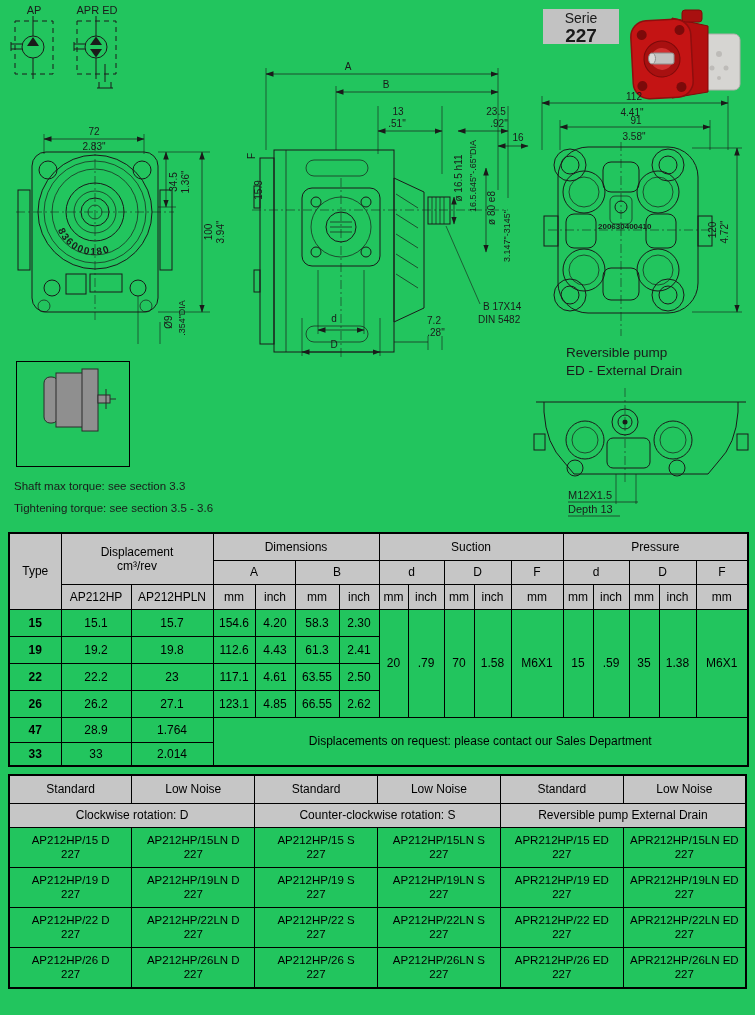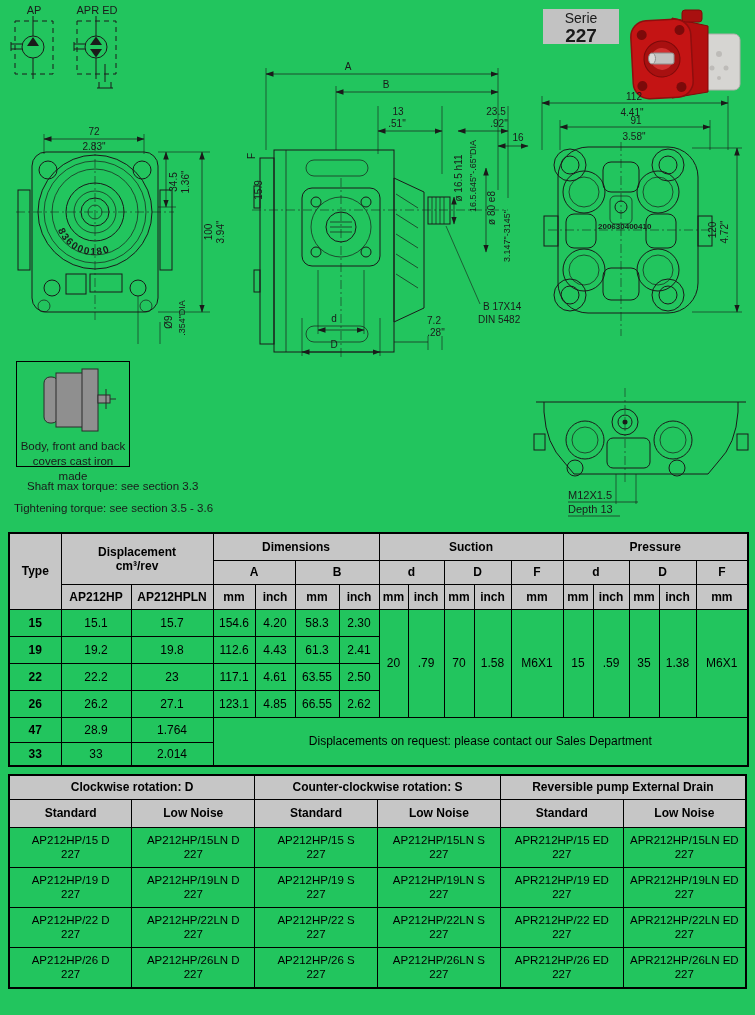--- a/index.html
+++ b/index.html
@@ -28,21 +28,21 @@
 
   #cast-box{left:16px;top:361px;width:114px;height:106px;border:1.5px solid #000;
      box-sizing:border-box;text-align:center;}
   #cast-box .txt{font-size:11.5px;line-height:15px;margin-top:2px;}
   .note-line{font-size:11.5px;}
   #footer-note{left:8px;top:995px;font-size:11px;width:740px;}
 
   table{position:absolute;border-collapse:collapse;table-layout:fixed;
      font-size:12px;color:#000;border:2px solid #000;}
   th,td{border:1px solid #000;text-align:center;vertical-align:middle;padding:0;overflow:hidden;}
-  thead th{background:#c6c6c6;font-weight:700;}
+  thead th{background:#c6c6c6;font-weight:400;}
   #t1{left:8px;top:532px;width:739px;}
   #t2{left:8px;top:774px;width:739px;}
   #t2 td{font-size:11.5px;line-height:14px;height:39px;}
   .btype{font-weight:700;}
   .hsub{font-size:12px;}
 </style>
 </head>
 <body>
 
 <div id="page">
@@ -281,20 +281,24 @@
       <text class="dt" x="104" y="34" text-anchor="middle">91</text>
       <text class="dt" x="102" y="50" text-anchor="middle">3.58"</text>
       <line class="ext" x1="160" y1="58" x2="210" y2="58"></line>
       <line class="ext" x1="160" y1="222" x2="210" y2="222"></line>
       <line class="dim" x1="205" y1="58" x2="205" y2="222"></line>
       <text class="dt" x="184" y="140" text-anchor="middle" transform="rotate(-90 184 140)">120</text>
       <text class="dt" x="196" y="142" text-anchor="middle" transform="rotate(-90 196 142)">4.72"</text>
     </g>
   </svg>
 
+  <div id="rev-title" class="abs">
+    <div>Reversible pump</div>
+    <div>ED - External Drain</div>
+  </div>
 
   <svg class="abs" style="left:532px;top:382px" width="220" height="135" viewBox="0 0 220 135">
     <g>
       <line class="s1" x1="4" y1="20" x2="214" y2="20"></line>
       <path class="s1" d="M12,20 L12,30 Q14,62 32,80 L42,92 L176,92 L186,80 Q204,62 206,30 L206,20"></path>
       <rect class="s1" x="2" y="52" width="11" height="16"></rect>
       <rect class="s1" x="205" y="52" width="11" height="16"></rect>
       <circle class="s1" cx="53" cy="58" r="19"></circle>
         <circle class="s07" cx="53" cy="58" r="13"></circle>
       <circle class="s1" cx="141" cy="58" r="19"></circle>
@@ -319,27 +323,23 @@
 
   <div id="cast-box" class="abs">
     <svg width="90" height="66" viewBox="0 0 90 66" style="margin-top:5px">
       <rect x="16" y="10" width="14" height="46" rx="6" fill="#8f8f8f" stroke="#2b2b2b"></rect>
       <rect x="28" y="6" width="28" height="54" fill="#8f8f8f" stroke="#2b2b2b"></rect>
       <rect x="54" y="2" width="16" height="62" fill="#8f8f8f" stroke="#2b2b2b"></rect>
       <rect x="70" y="28" width="12" height="8" fill="#8f8f8f" stroke="#2b2b2b"></rect>
       <line x1="78" y1="22" x2="78" y2="42" stroke="#2b2b2b"></line>
       <line x1="82" y1="32" x2="88" y2="32" stroke="#2b2b2b"></line>
     </svg>
-    <div class="txt">
-      <div>Body, front and back</div>
-      <div>covers cast iron made</div>
-    </div>
   </div>
 
-  <div class="abs note-line" style="left:27px;top:480px">Shaft max torque: see section 3.3</div>
+  <div class="abs note-line" style="left:14px;top:480px">Shaft max torque: see section 3.3</div>
   <div class="abs note-line" style="left:14px;top:502px">Tightening torque: see section 3.5 - 3.6</div>
 
   <table id="t1">
     <colgroup>
       <col style="width:52px">
         <col style="width:70px">
         <col style="width:82px">
       <col style="width:42px">
         <col style="width:40px">
         <col style="width:44px">
@@ -459,33 +459,33 @@
   <table id="t2">
     <colgroup>
         <col>
         <col>
         <col>
         <col>
         <col>
         <col>
       </colgroup>
     <thead>
-      <tr style="height:24px">
-        <th colspan="2">Clockwise rotation: D</th>
-        <th colspan="2">Counter-clockwise rotation: S</th>
-        <th colspan="2">Reversible pump External Drain</th>
-      </tr>
       <tr style="height:28px">
         <th>Standard</th>
         <th>Low Noise</th>
         <th>Standard</th>
         <th>Low Noise</th>
         <th>Standard</th>
         <th>Low Noise</th>
       </tr>
+      <tr style="height:24px">
+        <th colspan="2">Clockwise rotation: D</th>
+        <th colspan="2">Counter-clockwise rotation: S</th>
+        <th colspan="2">Reversible pump External Drain</th>
+      </tr>
     </thead>
     <tbody>
       <tr>
         <td>
             <div>AP212HP/15 D</div>
             <div>227</div>
           </td>
         <td>
             <div>AP212HP/15LN D</div>
             <div>227</div>

